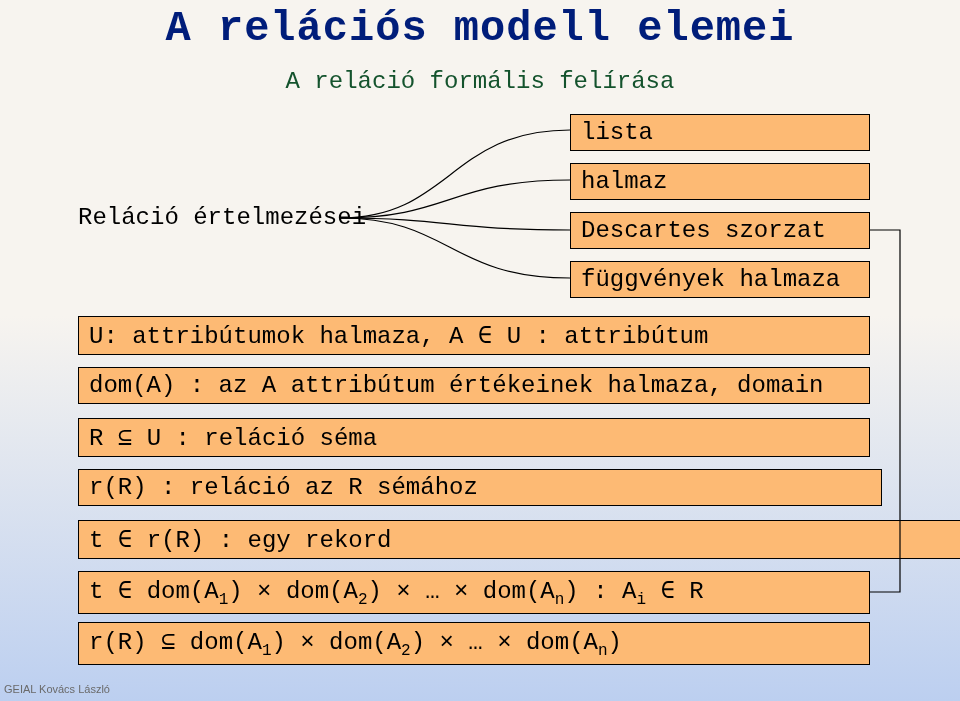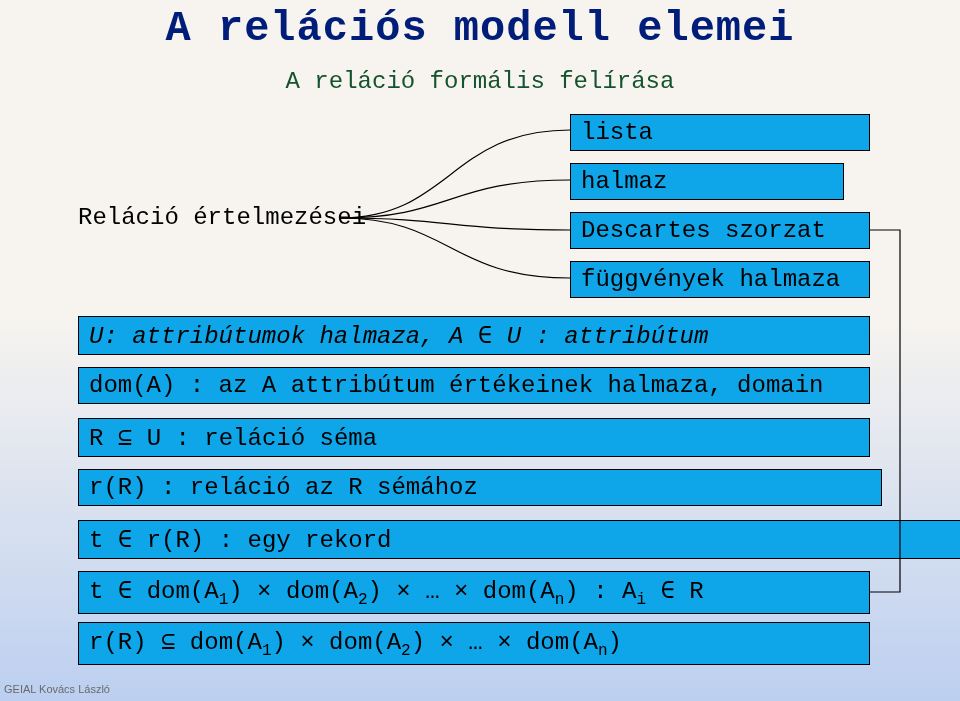--- a/index.html
+++ b/index.html
@@ -37,38 +37,38 @@
   }
   .rel-label {
     position: absolute;
     top: 204px;
     left: 78px;
     font-size: 24px;
     color: #000;
   }
   .box {
     position: absolute;
-    background: #0ea5e9;
+    background: #fdba74;
     border: 1px solid #000;
     font-size: 24px;
     padding: 4px 10px;
     color: #000;
     box-sizing: border-box;
     white-space: nowrap;
   }
   .sub { font-size: 16px; vertical-align: sub; }
 
   
   .b-lista    { top: 114px; left: 570px; width: 300px; }
-  .b-halmaz   { top: 163px; left: 570px; width: 274px; }
+  .b-halmaz   { top: 163px; left: 570px; width: 300px; }
   .b-desc     { top: 212px; left: 570px; width: 300px; }
   .b-fugg     { top: 261px; left: 570px; width: 300px; }
 
   
-  .b-u     { top: 316px; left: 78px; width: 792px; font-style: italic; }
+  .b-u     { top: 316px; left: 78px; width: 792px; }
   .b-dom   { top: 367px; left: 78px; width: 792px; }
   .b-r     { top: 418px; left: 78px; width: 792px; }
   .b-rr    { top: 469px; left: 78px; width: 804px; }
   .b-t     { top: 520px; left: 78px; width: 896px; }
   .b-tdom  { top: 571px; left: 78px; width: 792px; }
   .b-rrdom { top: 622px; left: 78px; width: 792px; font-family: Liberation Mono, monospace; }
 
   .footer {
     position: absolute;
     left: 4px;

